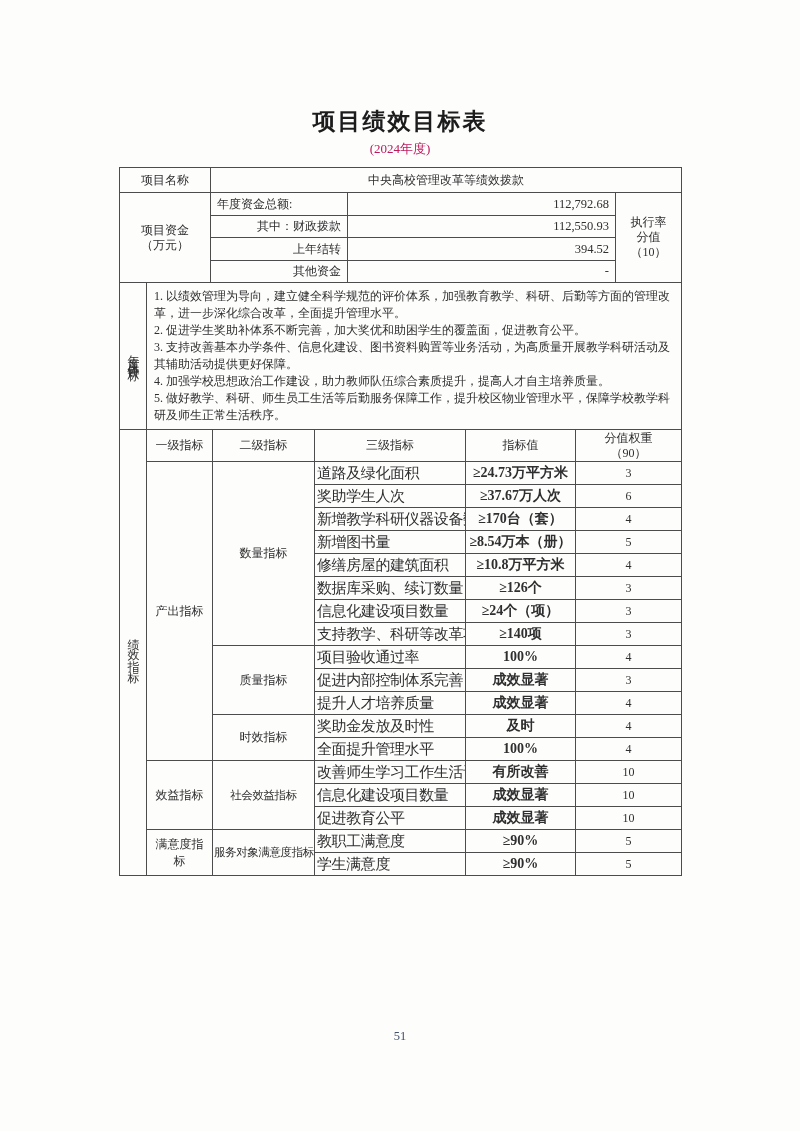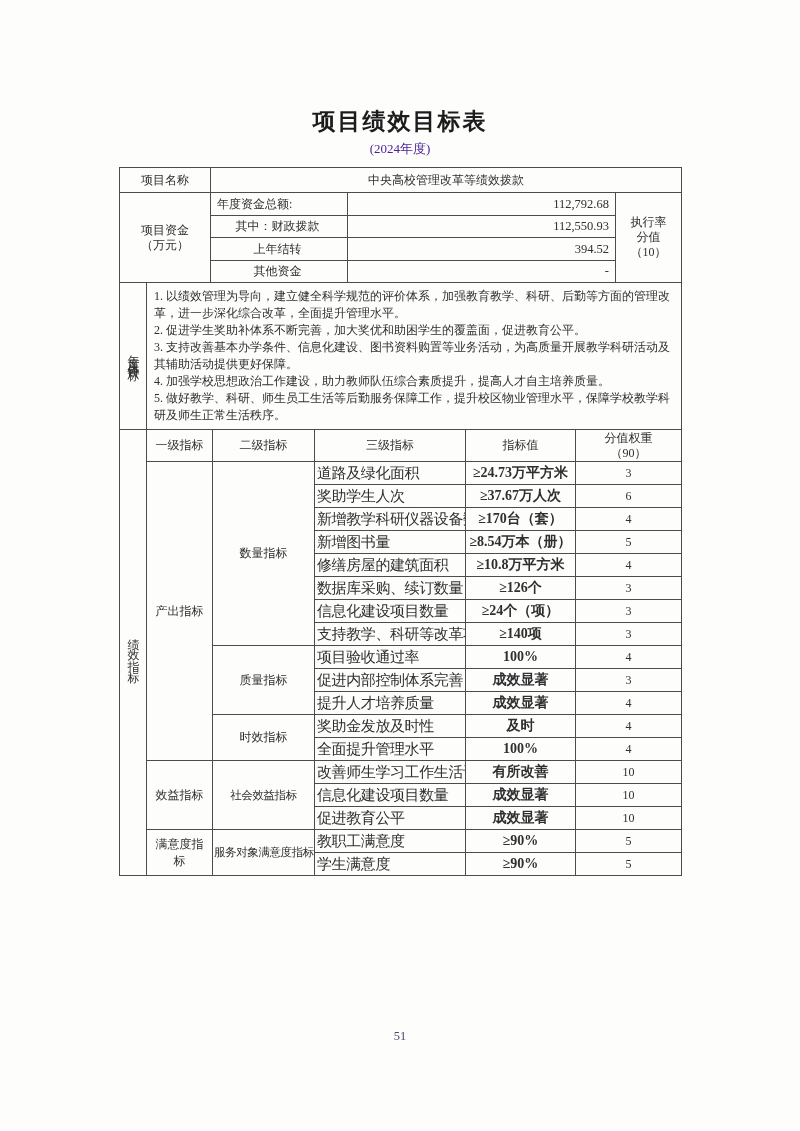--- a/index.html
+++ b/index.html
@@ -7,37 +7,37 @@
     width:800px;height:1131px;position:relative;overflow:hidden;
     background:#fdfdfc;color:#2e2e2e;
     font-family:"Liberation Serif","DejaVu Serif",serif;
   }
   .doc-title{
     position:absolute;top:106px;left:0;width:800px;text-align:center;
     font-size:23px;font-weight:bold;color:#1c1c1c;letter-spacing:2px;
   }
   .doc-subtitle{
     position:absolute;top:140px;left:0;width:800px;text-align:center;
-    font-size:13px;color:#4c1d95;
+    font-size:13px;color:#be185d;
   }
   .tables{position:absolute;top:167px;left:119px;width:562px;}
   table{border-collapse:collapse;table-layout:fixed;width:562px;}
   table + table{margin-top:-1px;}
   td{
     border:1px solid #4c4c4c;font-size:12px;padding:0 3px;
     box-sizing:border-box;text-align:center;vertical-align:middle;
     overflow:hidden;color:#2f2f2f;
   }
   .h25{height:25px;margin-top:46px;}
   .h23{height:23px;}
   .h22{height:22px;}
   .hdr{height:32px;}
   .amt{text-align:right;padding-right:6px;font-size:12.5px;}
   .fund-name-first{text-align:left;padding-left:6px;}
-  .fund-name{padding-right:6px;}
+  .fund-name{text-align:right;padding-right:6px;}
   .two-line div{line-height:15px;}
   .goals-cell{padding:5px 7px;vertical-align:top;height:134px;}
   .goals-cell div{
     font-size:12px;line-height:17px;text-align:left;
     text-justify:inter-ideograph;
   }
   .vert{
     writing-mode:vertical-lr;text-orientation:upright;
     display:inline-block;letter-spacing:3px;font-size:12px;
   }

